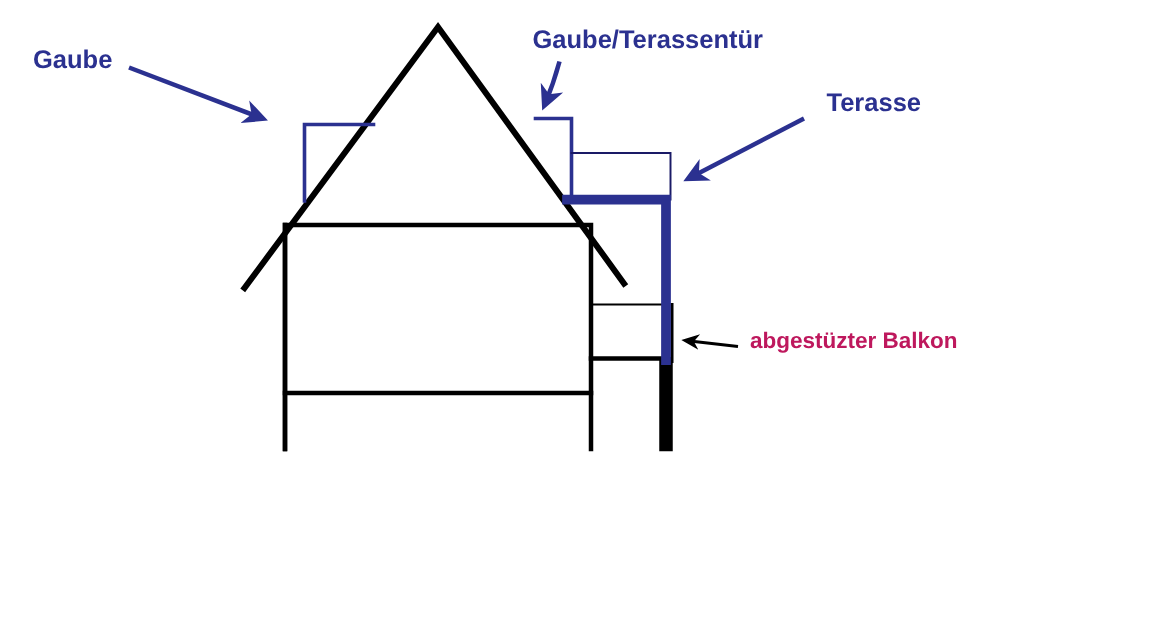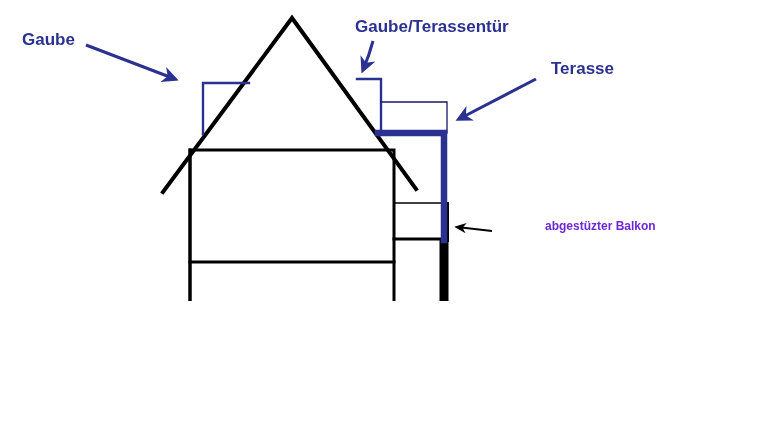--- a/index.html
+++ b/index.html
@@ -28,21 +28,21 @@
   .label {
     position: absolute;
     white-space: nowrap;
     font-family: "Liberation Sans", sans-serif;
     font-weight: bold;
     letter-spacing: 0px;
   }
   #label-gaube        { left: 22px;  top: 30px;  font-size: 17px; color: #2b3190; }
   #label-gaube-tuer   { left: 355px; top: 17px;  font-size: 17px; color: #2b3190; }
   #label-terasse      { left: 539px; top: 59px;  font-size: 17px; color: #2b3190; margin-left: 12px; }
-  #label-balkon       { left: 500px; top: 219px; font-size: 12px; color: #6d28d9; margin-left: 45px; }
+  #label-balkon       { left: 500px; top: 219px; font-size: 15px; color: #be185d; }
 </style>
 </head>
 <body>
 
 <div id="canvas">
 
   <svg id="diagram-svg" viewBox="0 0 767 425">
     <defs>
       <marker id="arrowhead-blue" markerWidth="7" markerHeight="7" refX="4.2" refY="3" orient="auto">
         <path d="M0,0.3 L5.5,3 L0,5.7 L1.6,3 Z" fill="#2b3190"></path>

